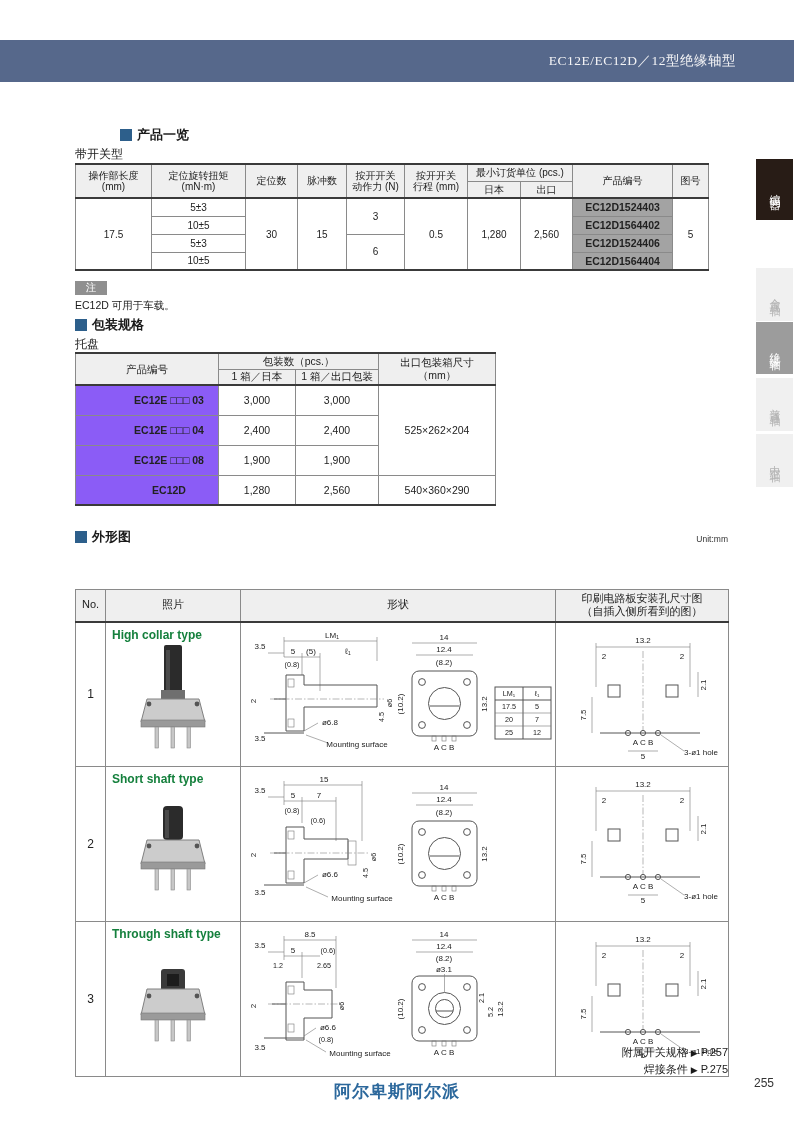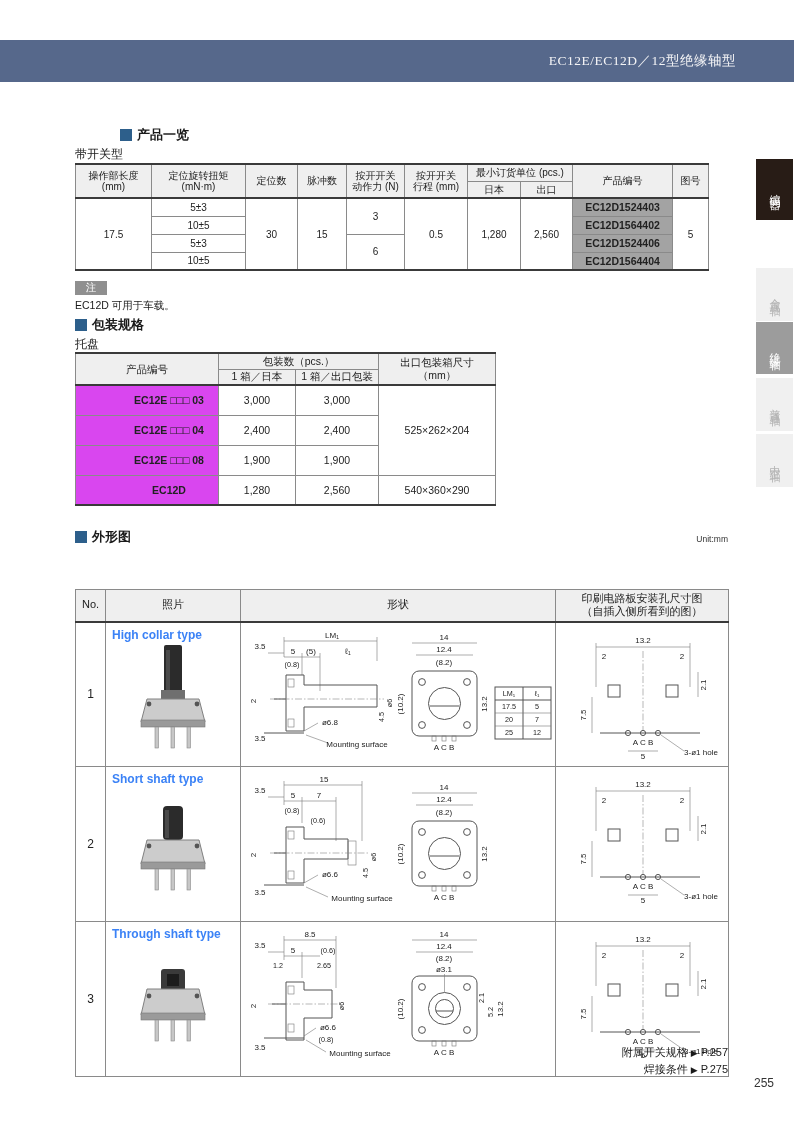--- a/index.html
+++ b/index.html
@@ -26,30 +26,30 @@
   .spec-table td.part { background:#a3a3a3; font-weight:bold; font-size:10.5px; }
 
   .note-badge { position:absolute; left:75px; top:281px; width:32px; height:14px; background:#8f8f8f;
                 color:#fff; font-size:10.5px; display:flex; align-items:center; justify-content:center; }
   .note-text { position:absolute; left:75px; top:299px; font-size:10.5px; color:#1a1a1a; }
 
   .pack-table { left:75px; top:352px; width:420px; border-top:2px solid #3a3a3a; border-bottom:2px solid #3a3a3a; }
   .pack-table th { background:#efefef; font-size:10.5px; height:16px; line-height:1.2; }
   .pack-table thead { border-bottom:2px solid #3a3a3a; }
   .pack-table td { font-size:10.5px; height:30px; }
-  .pack-table td.part { background:#d946ef; font-weight:bold;padding-left:44px; }
+  .pack-table td.part { background:#8b5cf6; font-weight:bold;padding-left:44px; }
 
   .unit-label { position:absolute; left:628px; top:534px; width:100px; text-align:right; font-size:8.5px; color:#333; }
 
   .outline-table { left:75px; top:545px; width:653px;margin-top:44px; }
   .outline-table th { background:#efefef; font-size:11px; height:32px; line-height:1.25; border-bottom:2px solid #3a3a3a;}
   .outline-table td { font-size:11px; vertical-align:top; }
   .outline-table td.no { vertical-align:middle; font-size:12px; }
   .photo-cell { text-align:left; }
-  .type-label { font-weight:bold; font-size:12px; padding:5px 0 0 6px; display:block; color:#3b82f6; }
+  .type-label { font-weight:bold; font-size:12px; padding:5px 0 0 6px; display:block; color:#15803d; }
   .photo-wrap { display:flex; justify-content:center; }
   .draw-wrap { display:flex; justify-content:center; align-items:center; height:100%; padding-top:4px; }
 
   svg .dim { font-size:8px; fill:#222; text-anchor:middle; font-family:"Liberation Sans",sans-serif; }
   svg .dim-s { font-size:7.2px; fill:#222; text-anchor:middle; font-family:"Liberation Sans",sans-serif; }
   svg .ln { stroke:#555; stroke-width:1; fill:none; }
   svg .thin { stroke:#777; stroke-width:.6; fill:none; }
   svg .cl { stroke:#888; stroke-width:.6; fill:none; stroke-dasharray:7 2 1.5 2; }
 
   .footer-links { position:absolute; right:66px; top:1044px; text-align:right; font-size:11px; color:#1a1a1a; line-height:16px; }
@@ -564,15 +564,16 @@
       <span>附属开关规格</span>
       <span class="arrow">▶</span>
       <span>P.257</span>
     </div>
     <div>
       <span>焊接条件</span>
       <span class="arrow">▶</span>
       <span>P.275</span>
     </div>
   </div>
+  <div class="logo">阿尔卑斯阿尔派</div>
   <div class="page-num">255</div>
 
 </div>
 
 </body></html>

